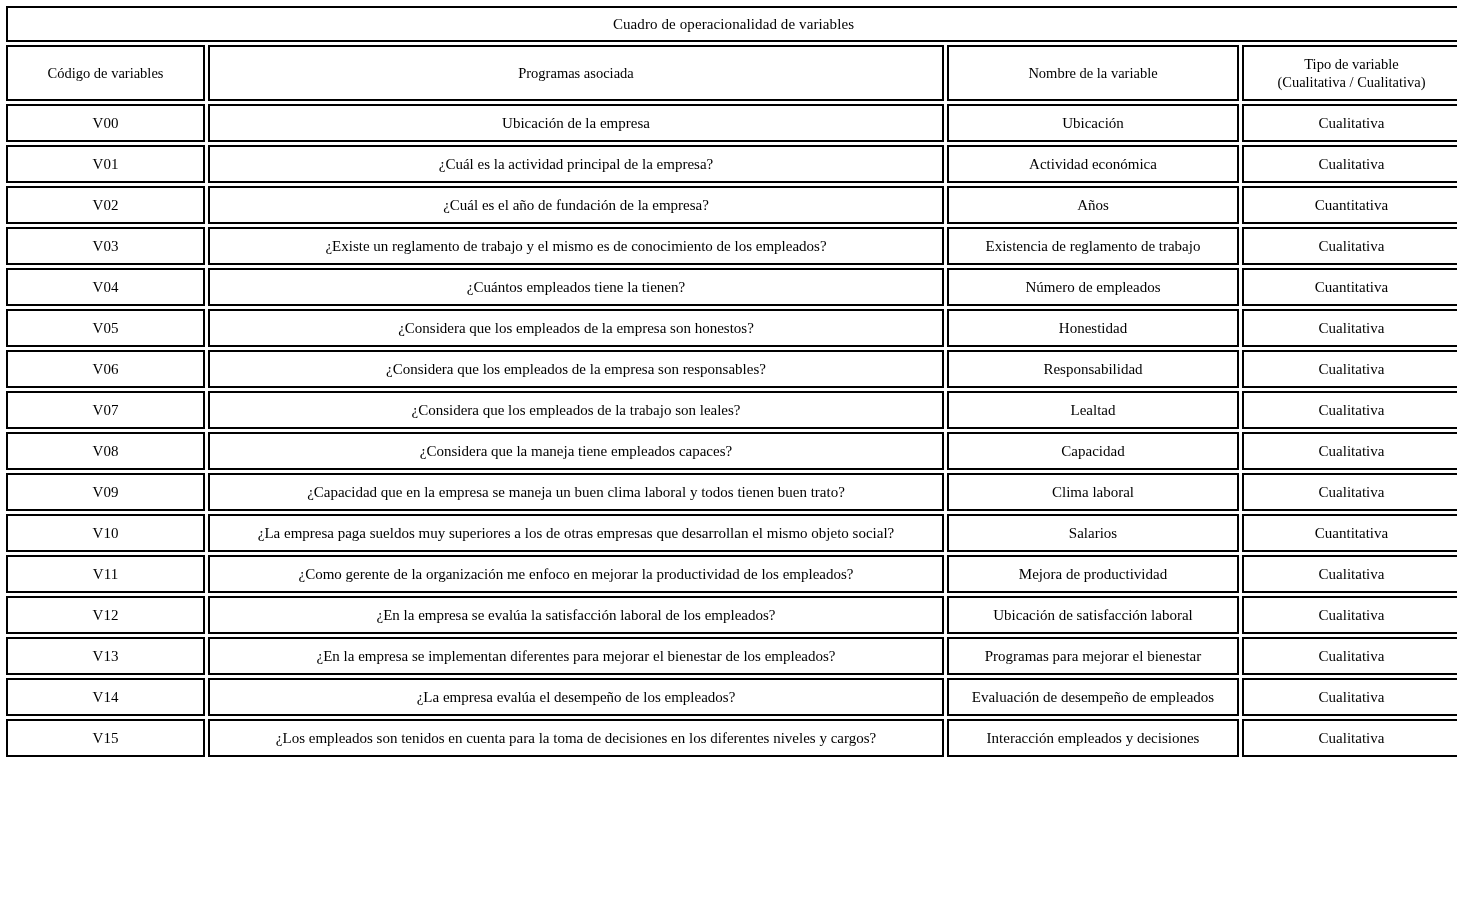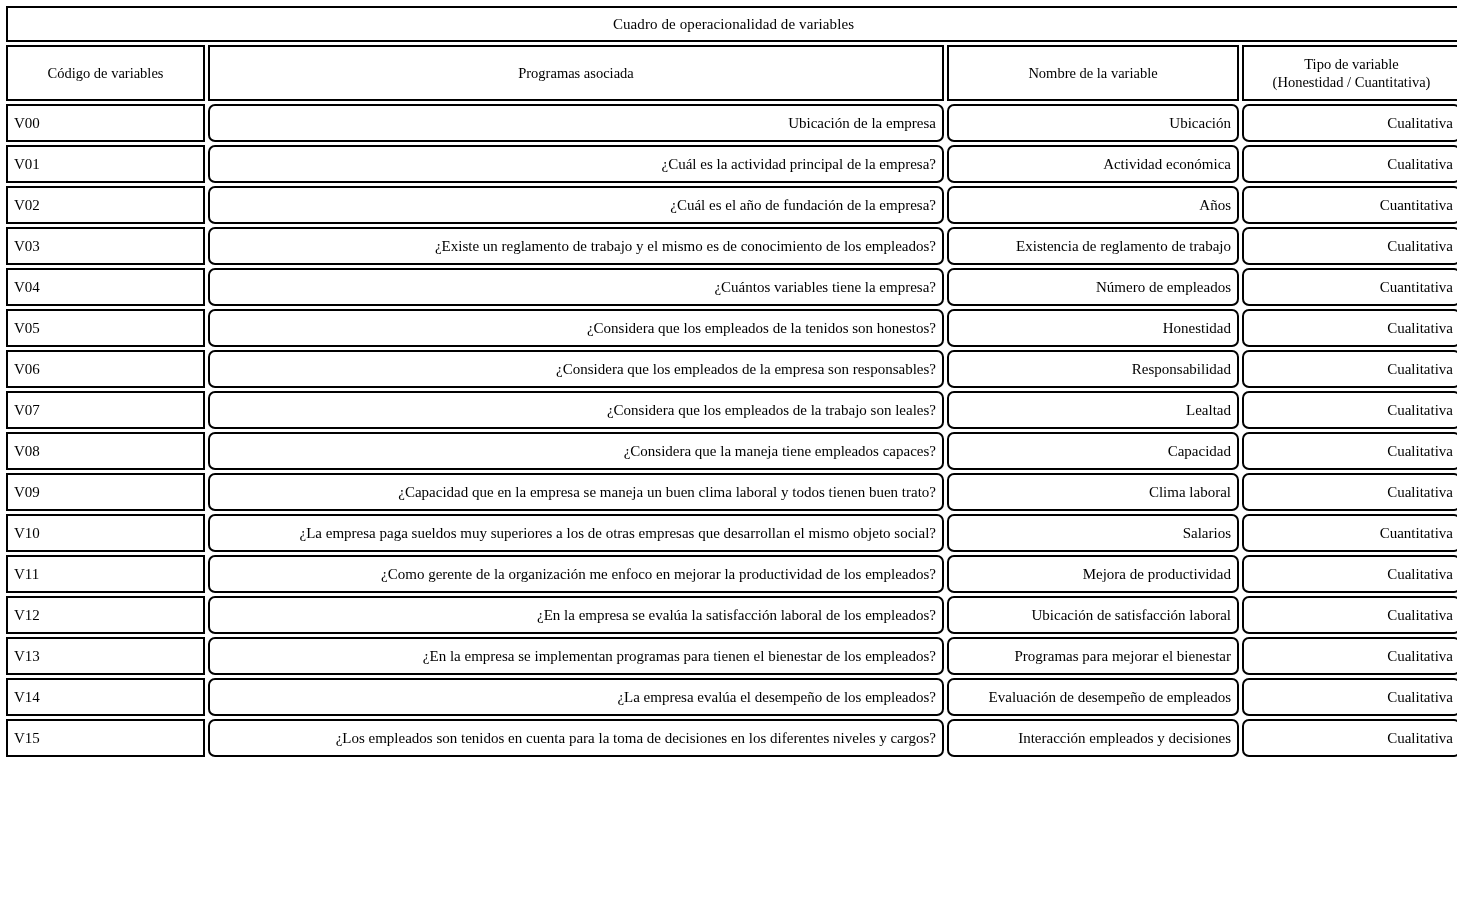--- a/index.html
+++ b/index.html
@@ -64,27 +64,27 @@
     display: block;
   }
 
   
   tbody tr td {
     height: 38px;
     font-size: 15px;
     line-height: 1.2;
   }
   td.col-code {
+    text-align: center;
     margin-left: 29px;
   }
   td.col-question,
   td.col-name,
   td.col-type {
-    text-align: right;
-    border-radius: 7px;
+    text-align: center;
   }
 
   
   col.c-code { width: 199px; }
   col.c-question { width: 736px; }
   col.c-name { width: 292px; }
   col.c-type { width: 219px; }
 </style>
 </head>
 <body>
@@ -102,21 +102,21 @@
     <thead>
       <tr>
         <td class="title-cell" colspan="4">Cuadro de operacionalidad de variables</td>
       </tr>
       <tr>
         <th class="head-cell">Código de variables</th>
         <th class="head-cell">Programas asociada</th>
         <th class="head-cell">Nombre de la variable</th>
         <th class="head-cell">
           <span class="sub-line">Tipo de variable</span>
-          <span class="sub-line">(Honestidad / Cuantitativa)</span>
+          <span class="sub-line">(Cualitativa / Cualitativa)</span>
         </th>
       </tr>
     </thead>
 
     <tbody>
 
       <tr>
         <td class="col-code">V00</td>
         <td class="col-question">Ubicación de la empresa</td>
         <td class="col-name">Ubicación</td>
@@ -139,28 +139,28 @@
 
       <tr>
         <td class="col-code">V03</td>
         <td class="col-question">¿Existe un reglamento de trabajo y el mismo es de conocimiento de los empleados?</td>
         <td class="col-name">Existencia de reglamento de trabajo</td>
         <td class="col-type">Cualitativa</td>
       </tr>
 
       <tr>
         <td class="col-code">V04</td>
-        <td class="col-question">¿Cuántos variables tiene la empresa?</td>
+        <td class="col-question">¿Cuántos empleados tiene la tienen?</td>
         <td class="col-name">Número de empleados</td>
         <td class="col-type">Cuantitativa</td>
       </tr>
 
       <tr>
         <td class="col-code">V05</td>
-        <td class="col-question">¿Considera que los empleados de la tenidos son honestos?</td>
+        <td class="col-question">¿Considera que los empleados de la empresa son honestos?</td>
         <td class="col-name">Honestidad</td>
         <td class="col-type">Cualitativa</td>
       </tr>
 
       <tr>
         <td class="col-code">V06</td>
         <td class="col-question">¿Considera que los empleados de la empresa son responsables?</td>
         <td class="col-name">Responsabilidad</td>
         <td class="col-type">Cualitativa</td>
       </tr>
@@ -202,21 +202,21 @@
 
       <tr>
         <td class="col-code">V12</td>
         <td class="col-question">¿En la empresa se evalúa la satisfacción laboral de los empleados?</td>
         <td class="col-name">Ubicación de satisfacción laboral</td>
         <td class="col-type">Cualitativa</td>
       </tr>
 
       <tr>
         <td class="col-code">V13</td>
-        <td class="col-question">¿En la empresa se implementan programas para tienen el bienestar de los empleados?</td>
+        <td class="col-question">¿En la empresa se implementan diferentes para mejorar el bienestar de los empleados?</td>
         <td class="col-name">Programas para mejorar el bienestar</td>
         <td class="col-type">Cualitativa</td>
       </tr>
 
       <tr>
         <td class="col-code">V14</td>
         <td class="col-question">¿La empresa evalúa el desempeño de los empleados?</td>
         <td class="col-name">Evaluación de desempeño de empleados</td>
         <td class="col-type">Cualitativa</td>
       </tr>

